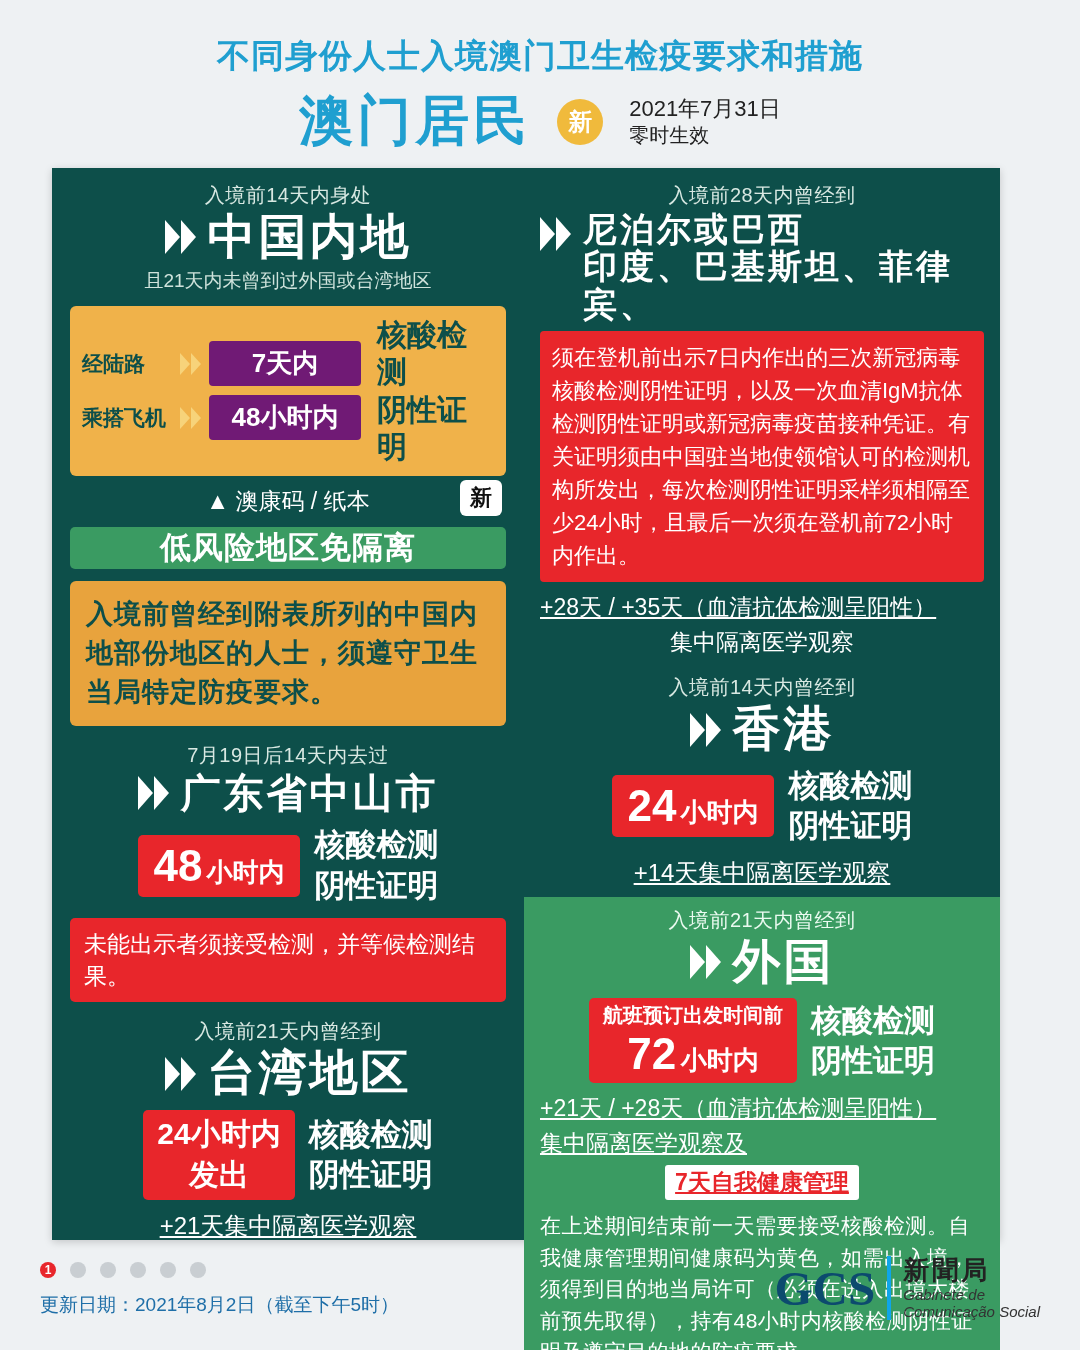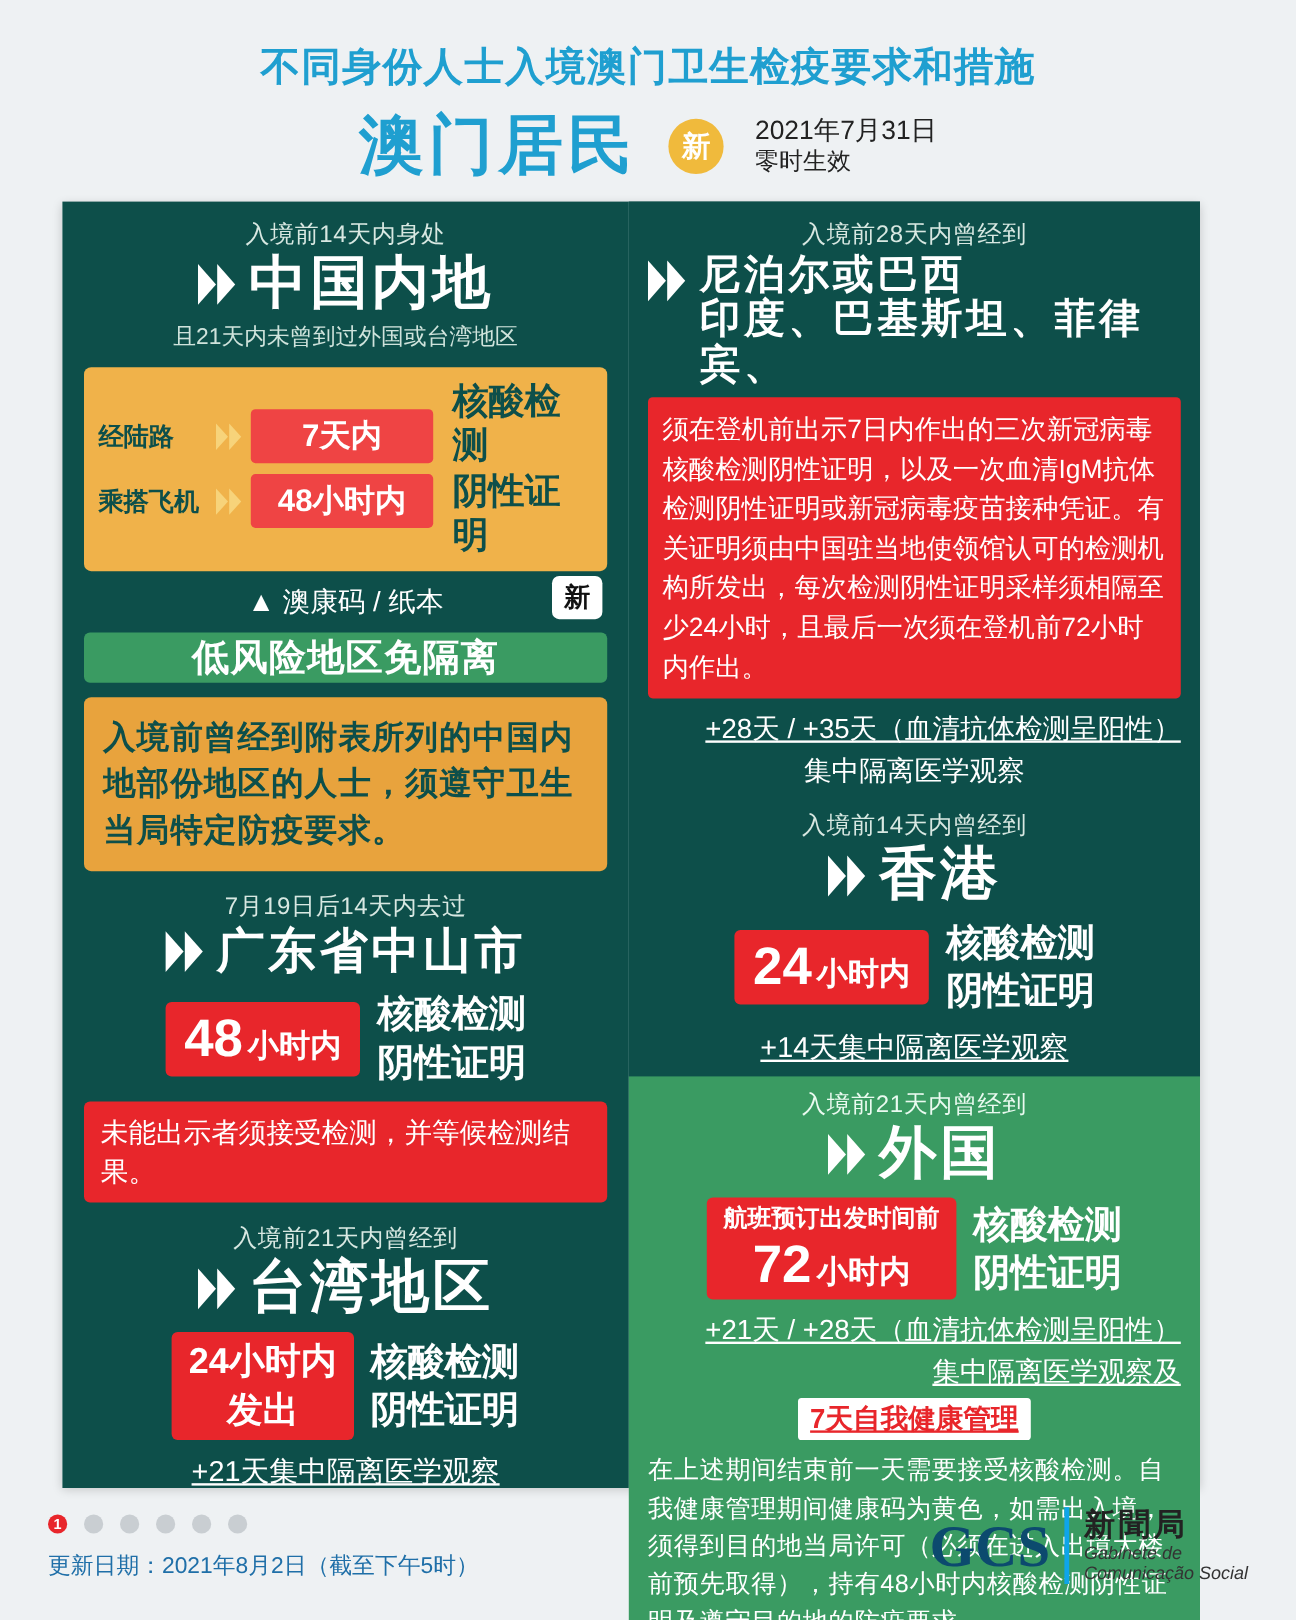--- a/index.html
+++ b/index.html
@@ -75,21 +75,21 @@
 
   
   .yellow-box {
     background: #f0b24a; border-radius: 6px; margin-top: 12px;
     padding: 10px 12px; display: flex; align-items: center; gap: 10px;
   }
   .modes { display: flex; flex-direction: column; gap: 9px; }
   .mode-row { display: flex; align-items: center; gap: 8px; }
   .mode-label { color: #0d4f4a; font-size: 21px; font-weight: bold; width: 90px; }
   .red-pill {
-    background: #ef4444; color: #fff; font-weight: bold; border-radius: 4px;
+    background: #701a75; color: #fff; font-weight: bold; border-radius: 4px;
     padding: 5px 14px; font-size: 26px; min-width: 152px; text-align: center;
   }
   .pcr-label { color: #0d4f4a; font-size: 30px; font-weight: bold; line-height: 1.25; margin-left: 6px; }
 
   .doc-row {
     display: flex; align-items: center; justify-content: center; gap: 10px;
     margin-top: 10px; position: relative;
   }
   .doc-row .txt { color: #fff; font-size: 23px; }
   .badge-new-sq {
@@ -127,21 +127,21 @@
   .big-red-pill .unit { font-size: 26px; }
   .big-red-pill.stack { flex-direction: column; align-items: center; gap: 0; padding: 4px 14px; }
   .big-red-pill .toptiny { font-size: 20px; font-weight: bold; }
   .pcr2 { color: #fff; font-size: 31px; font-weight: bold; line-height: 1.3; }
 
   .right-para {
     background: #e8262b; color: #fff; border-radius: 4px;
     padding: 10px 12px; font-size: 22px; line-height: 1.5; margin-top: 8px;
   }
   .white-underline {
-    color: #fff; font-size: 23px; text-align: right; text-decoration: underline; margin-top: 10px;
+    color: #fff; font-size: 23px; text-align: left; text-decoration: underline; margin-top: 10px;
   }
   .white-center { color: #fff; font-size: 23px; text-align: center; margin-top: 4px; }
   .highlight-box {
     display: inline-block; background: #fff; color: #e8262b; font-weight: bold;
     font-size: 23px; padding: 2px 10px; border-radius: 3px; text-decoration: underline;
   }
   .bottom-note { color: #fff; font-size: 21px; line-height: 1.5; margin-top: 10px; letter-spacing: .5px; }
 
   
   .footer { position: absolute; left: 0; top: 1262px; width: 1080px; padding: 0 40px; }

